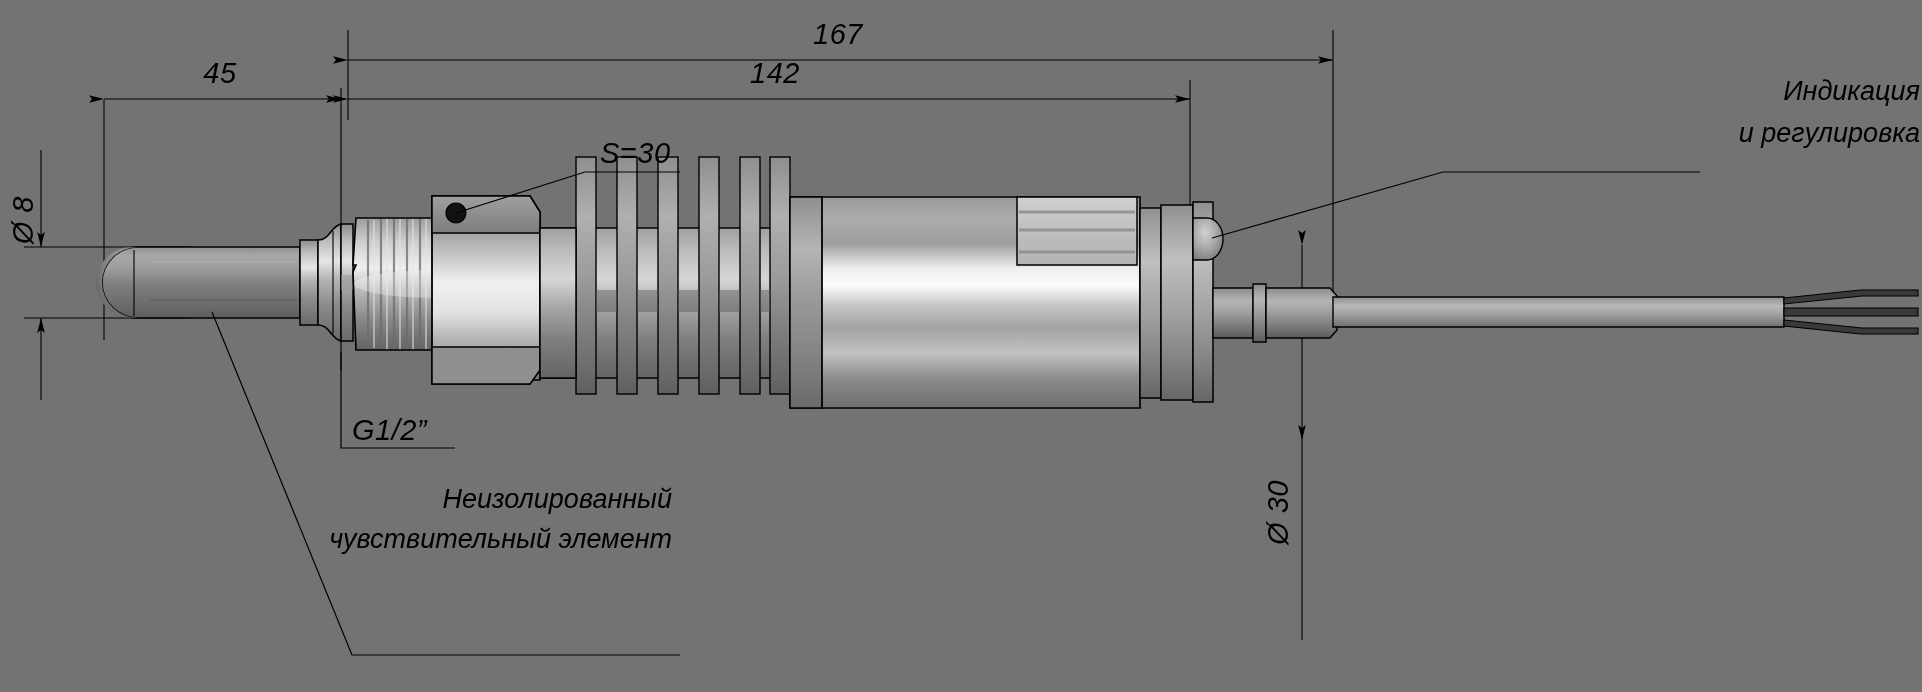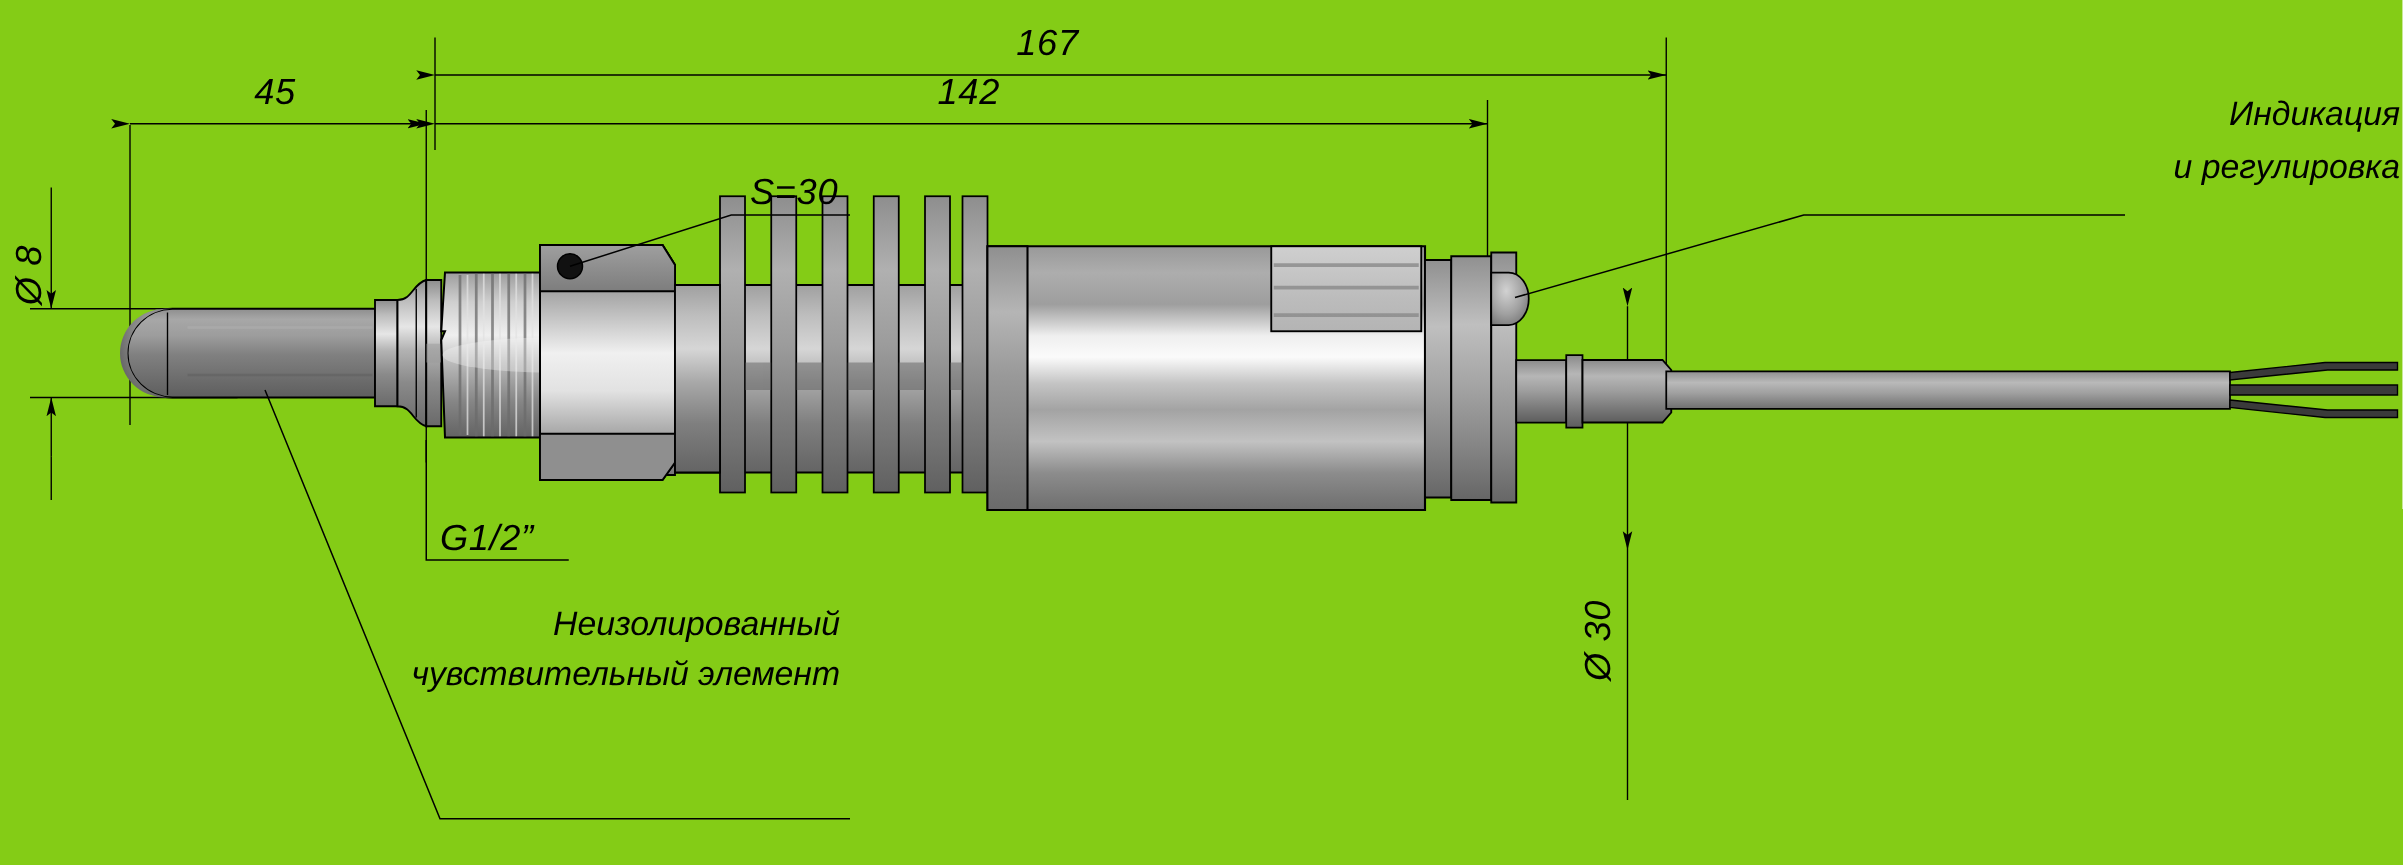--- a/index.html
+++ b/index.html
@@ -7,21 +7,21 @@
     padding: 0;
     background: #ffffff;
   }
   body {
     font-family: "Liberation Sans", sans-serif;
   }
   #drawing-root {
     position: relative;
     width: 1922px;
     height: 692px;
-    background: #84cc16;
+    background: #737373;
     overflow: hidden;
   }
   svg.canvas {
     position: absolute;
     left: 0; top: 0;
     width: 1922px;
     height: 692px;
     display: block;
   }
   .dim-text {

